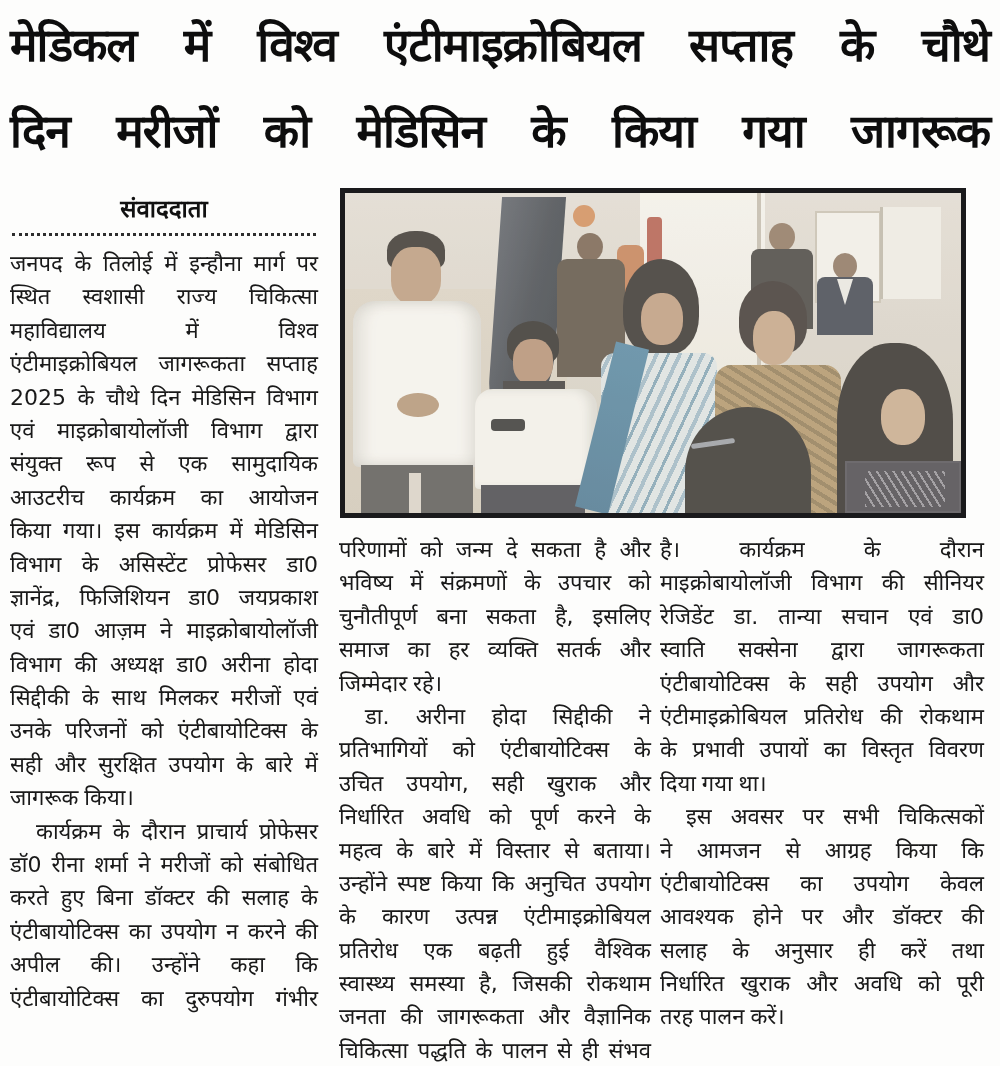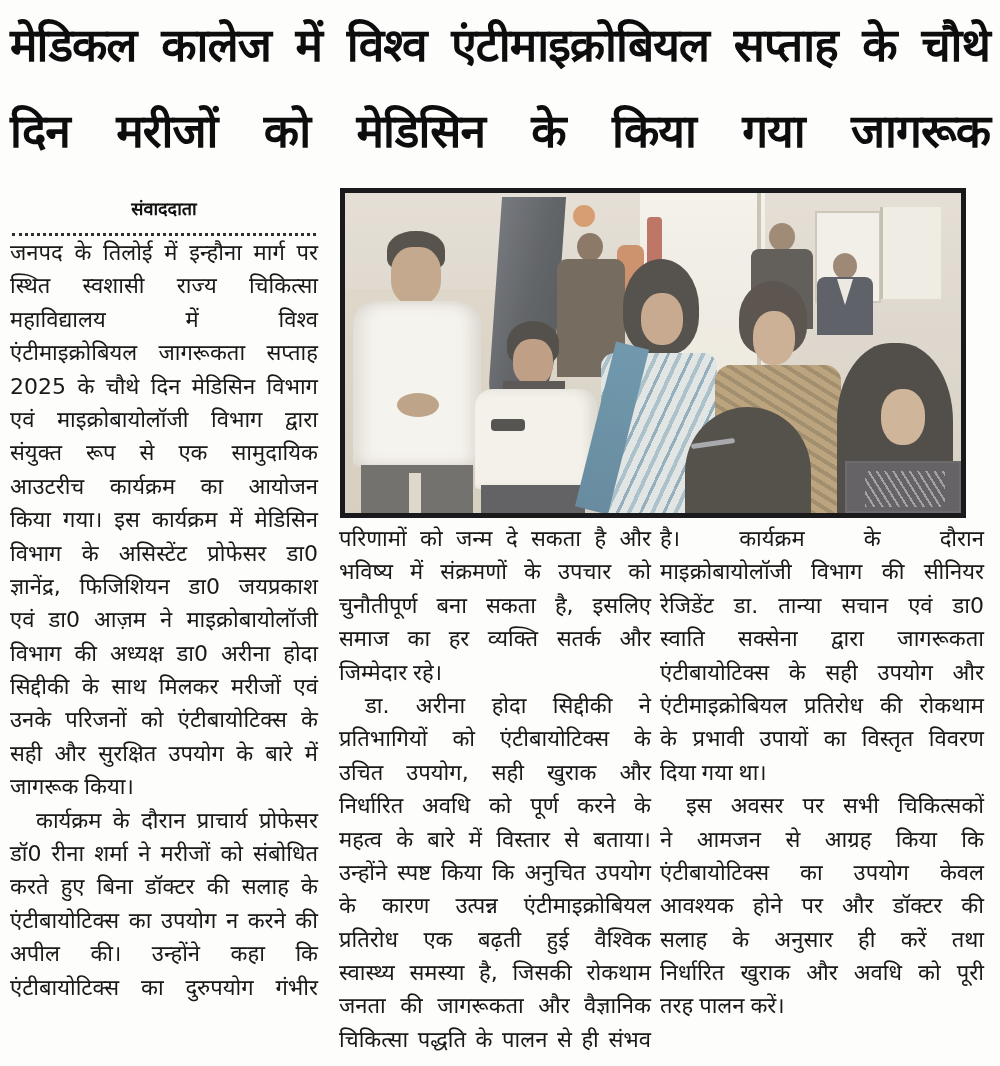--- a/index.html
+++ b/index.html
@@ -8,28 +8,28 @@
 
   
   .headline{position:absolute;left:0;top:2px;width:1000px;padding:0;}
   .head-line{display:flex;justify-content:space-between;align-items:baseline;
              padding:0 10px;box-sizing:border-box;width:1000px;
              font-weight:bold;font-size:46px;line-height:86px;letter-spacing:-1px;color:#0d0d0d;
              white-space:nowrap;text-align:center;}
 
   
   .col-left{position:absolute;left:10px;top:190px;width:308px;}
-  .byline{font-size:18px;font-weight:bold;text-align:center;line-height:38px;color:#111;}
+  .byline{font-size:24px;font-weight:bold;text-align:center;line-height:38px;color:#111;}
   .dotted-rule{height:0;border-top:3px dotted #2e2e2e;margin:5px 2px 0 2px;}
   .dateline{display:flex;justify-content:space-between;align-items:baseline;
             margin-top:15px;padding-left:24px;font-size:25px;font-weight:bold;line-height:38px;}
   .dateline .mark{font-weight:normal;padding-right:8px;}
 
   
-  .body-list{margin-top:0;}
+  .body-list{margin-top:11px;}
   .col-2{position:absolute;left:339px;top:522px;width:312px;}
   .col-3{position:absolute;left:660px;top:522px;width:324px;}
   .bline{display:flex;justify-content:space-between;align-items:baseline;
          font-size:22px;line-height:33.4px;height:33.4px;color:#191919;white-space:nowrap;overflow:visible;}
   .bline.pend{justify-content:flex-start;gap:.27em;}
   .bline.indent{padding-left:26px;box-sizing:border-box;}
 
   
   .photo{position:absolute;left:340px;top:188px;width:626px;height:330px;
          border:5px solid #1a1a1c;box-sizing:border-box;background:#d8d0c2;}
@@ -95,21 +95,20 @@
   .ph-haze{left:0;top:0;width:100%;height:100%;background:rgba(246,240,228,.22);}
 </style>
 </head>
 <body>
 
 <div class="page">
 
   <div class="headline">
       <div class="head-line">
         <span>मेडिकल</span>
-        <span>कालेज</span>
         <span>में</span>
         <span>विश्व</span>
         <span>एंटीमाइक्रोबियल</span>
         <span>सप्ताह</span>
         <span>के</span>
         <span>चौथे</span>
       </div>
       <div class="head-line">
         <span>दिन</span>
         <span>मरीजों</span>

